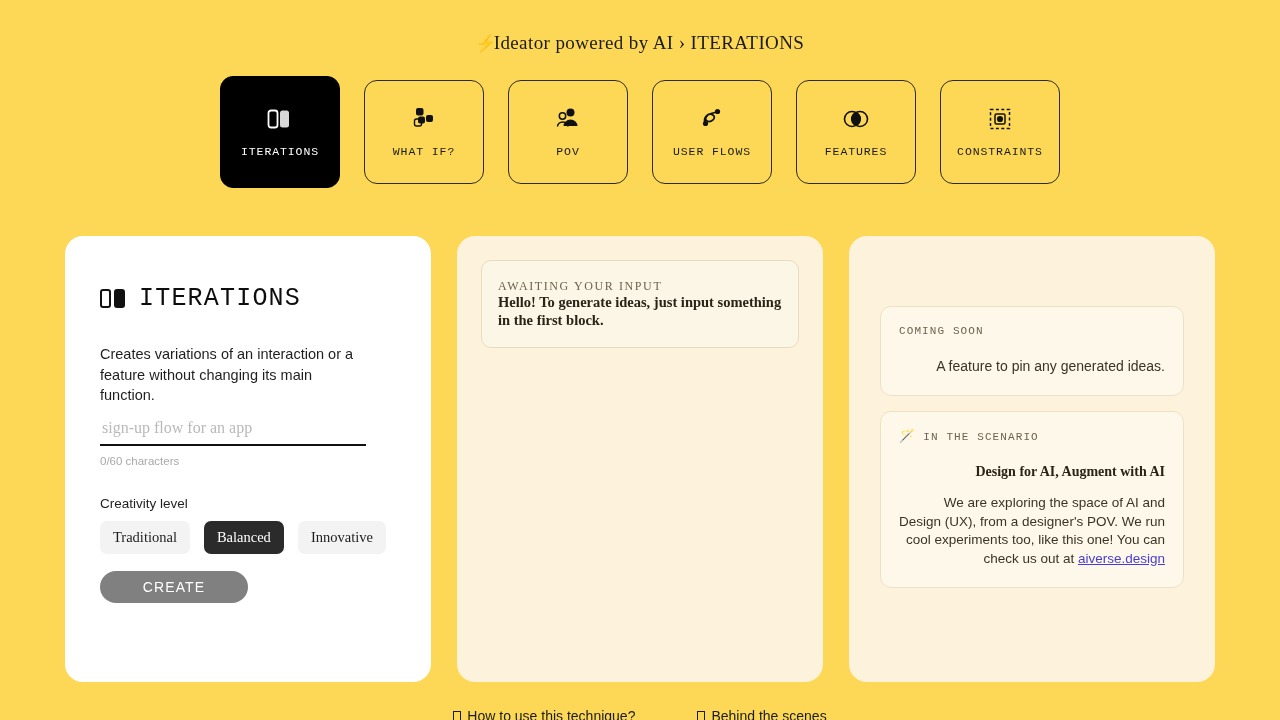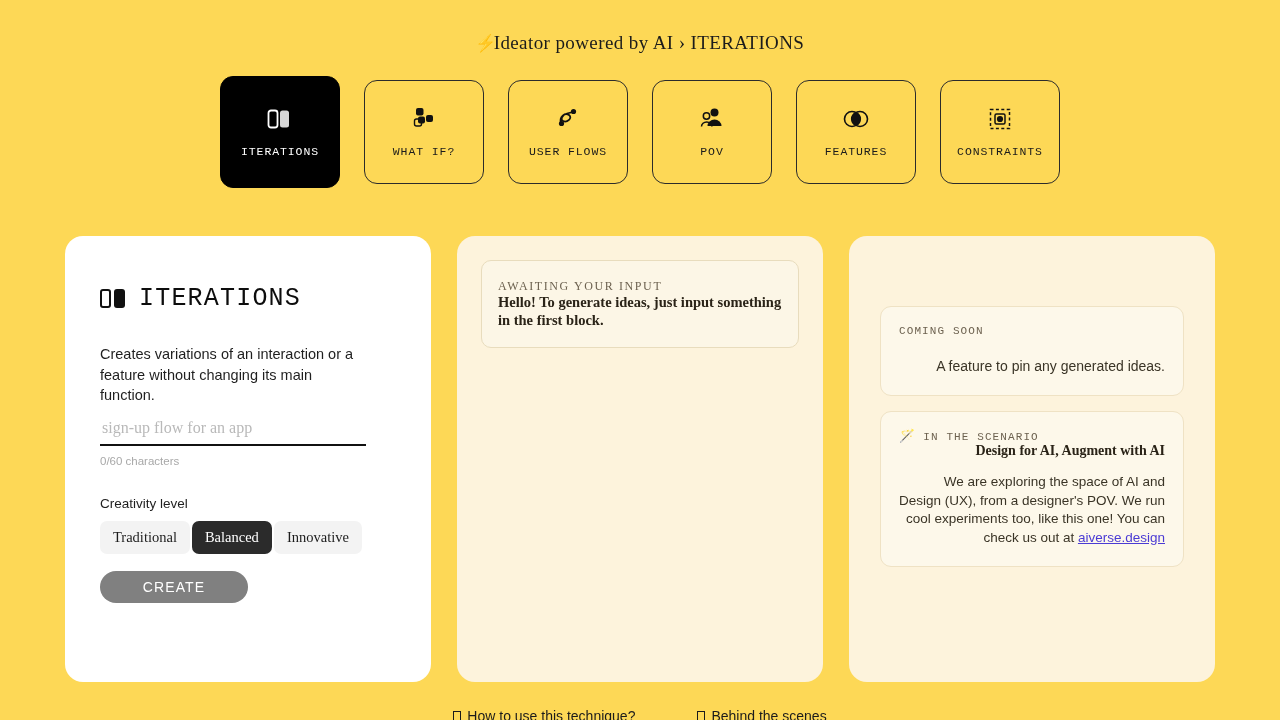--- a/index.html
+++ b/index.html
@@ -163,21 +163,21 @@
   }
 
   .creativity-label {
     margin-top: 29px;
     font-size: 13.5px;
     color: #1f1f1f;
   }
   .seg-group {
     margin-top: 10px;
     display: flex;
-    gap: 2px;
+    gap: 14px;
   }
   .seg {
     font-family: "Liberation Serif", serif;
     font-size: 14.5px;
     padding: 8px 13px;
     border-radius: 7px;
     background: #f3f3f3;
     color: #1c1c1c;
     cursor: pointer;
     white-space: nowrap;
@@ -239,20 +239,21 @@
     gap: 7px;
   }
   .wand-icon { font-size: 13px; line-height: 1; }
   .rcard-text {
     margin-top: 20px;
     font-size: 14px;
     line-height: 19px;
     color: #3a3426;
   }
   .rcard-heading {
+    margin-top: 21px;
     font-family: "Liberation Serif", serif;
     font-weight: bold;
     font-size: 14px;
     color: #2a2317;
   }
   .rcard-para {
     margin-top: 14px;
     font-size: 13.5px;
     line-height: 18.5px;
     color: #3a3426;
@@ -318,38 +319,38 @@
         <rect x="7" y="9.5" width="7" height="7" rx="2" fill="#111"></rect>
         <rect x="3.5" y="12" width="7" height="7" rx="2" fill="none" stroke="#111" stroke-width="1.4"></rect>
       </svg>
     </span>
     <span class="tab-label">WHAT IF?</span>
   </div>
 
   <div class="tab">
     <span class="tab-icon">
       <svg width="26" height="24" viewBox="0 0 26 24">
-        <path d="M6 16 C 4 10, 10 5, 14 8 C 18 11, 12 16, 8 14 C 5 12.5, 7 8, 12 6.5 L 18 5" fill="none" stroke="#111" stroke-width="1.8" stroke-linecap="round"></path>
-        <circle cx="18.5" cy="4.5" r="2.6" fill="#111"></circle>
-        <circle cx="6.5" cy="16.5" r="2.6" fill="#111"></circle>
-      </svg>
-    </span>
-    <span class="tab-label">USER FLOWS</span>
-  </div>
-
-  <div class="tab">
-    <span class="tab-icon">
-      <svg width="26" height="24" viewBox="0 0 26 24">
         <circle cx="15.5" cy="5.5" r="4" fill="#111"></circle>
         <path d="M8.5 19 a7 6.5 0 0 1 14 0" fill="#111"></path>
         <circle cx="7.5" cy="9" r="3.2" fill="none" stroke="#111" stroke-width="1.5"></circle>
         <path d="M2.5 19.5 a5.2 4.6 0 0 1 10.4 0" fill="none" stroke="#111" stroke-width="1.5"></path>
       </svg>
     </span>
     <span class="tab-label">POV</span>
+  </div>
+
+  <div class="tab">
+    <span class="tab-icon">
+      <svg width="26" height="24" viewBox="0 0 26 24">
+        <path d="M6 16 C 4 10, 10 5, 14 8 C 18 11, 12 16, 8 14 C 5 12.5, 7 8, 12 6.5 L 18 5" fill="none" stroke="#111" stroke-width="1.8" stroke-linecap="round"></path>
+        <circle cx="18.5" cy="4.5" r="2.6" fill="#111"></circle>
+        <circle cx="6.5" cy="16.5" r="2.6" fill="#111"></circle>
+      </svg>
+    </span>
+    <span class="tab-label">USER FLOWS</span>
   </div>
 
   <div class="tab">
     <span class="tab-icon">
       <svg width="28" height="20" viewBox="0 0 28 20">
         <circle cx="10" cy="10" r="7.5" fill="none" stroke="#111" stroke-width="1.6"></circle>
         <circle cx="18" cy="10" r="7.5" fill="none" stroke="#111" stroke-width="1.6"></circle>
         <path d="M14 2.9 a7.5 7.5 0 0 0 0 14.2 a7.5 7.5 0 0 0 0 -14.2 z" fill="#111"></path>
       </svg>
     </span>

